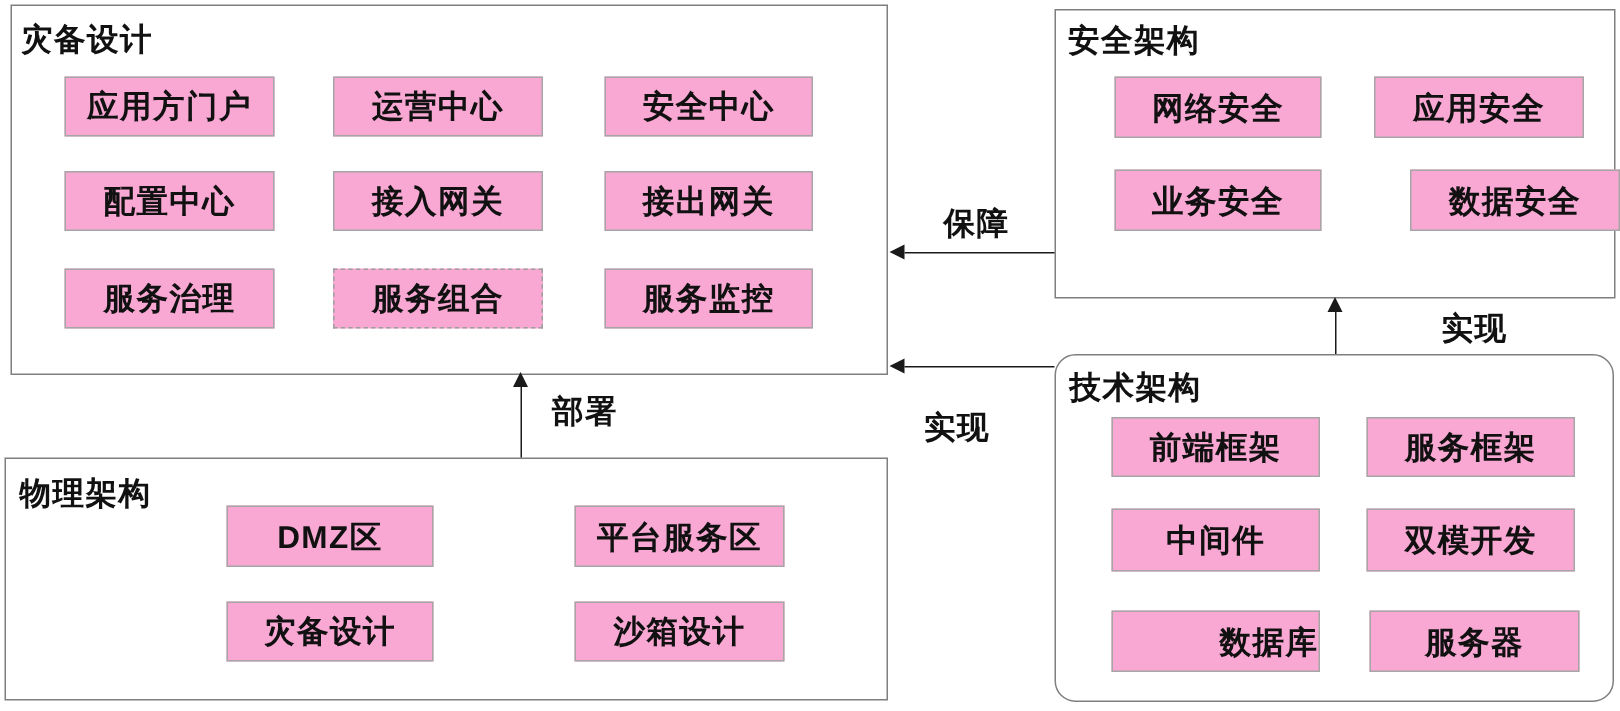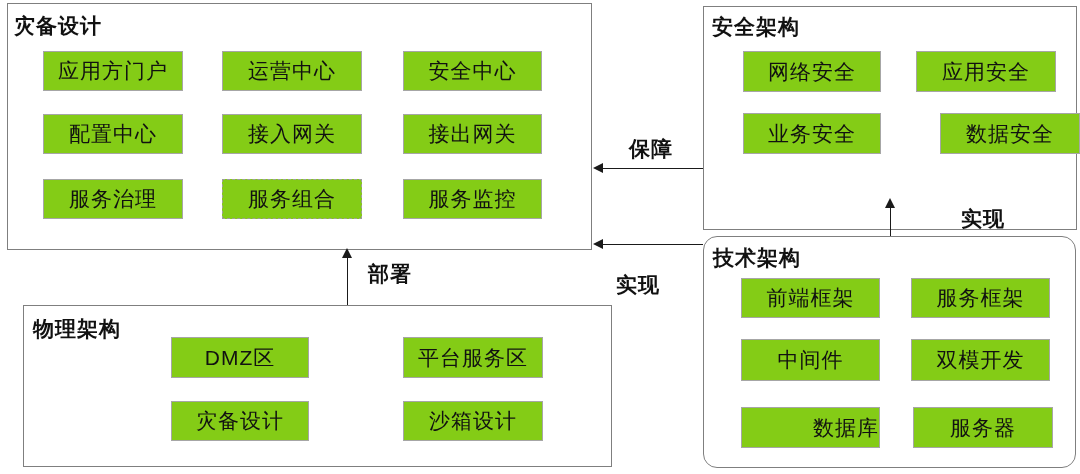--- a/index.html
+++ b/index.html
@@ -21,27 +21,27 @@
   .group-title {
     position: absolute;
     font-size: 21px;
     font-weight: bold;
     white-space: nowrap;
     letter-spacing: 1px;
   }
   .item {
     position: absolute;
     border: 1px solid #a6a6a6;
-    background: #84cc16;
+    background: #f9a8d4;
     box-sizing: border-box;
     display: flex;
     align-items: center;
     justify-content: center;
     font-size: 21px;
-    font-weight: normal;
+    font-weight: bold;
     white-space: nowrap;
     letter-spacing: 1px;
   }
   .item.dashed { border: 1px dashed #9e9e9e; }
   .hline { position: absolute; height: 1px; background: #1a1a1a; }
   .vline { position: absolute; width: 1px; background: #1a1a1a; }
   .head-left {
     position: absolute; width: 0; height: 0;
     border-top: 5px solid transparent;
     border-bottom: 5px solid transparent;
@@ -90,21 +90,21 @@
       <span>服务治理</span>
     </div>
     <div class="item dashed" style="left:214px; top:175px; width:140px; height:40px;">
       <span>服务组合</span>
     </div>
     <div class="item" style="left:395px; top:175px; width:139px; height:40px;">
       <span>服务监控</span>
     </div>
   </div>
 
-  <div class="group" style="left:703px; top:6px; width:374px; height:224px;">
+  <div class="group" style="left:703px; top:6px; width:374px; height:193px;">
     <span class="group-title" style="left:8px; top:6px;">安全架构</span>
     <div class="item" style="left:39px; top:44px; width:138px; height:41px;">
       <span>网络安全</span>
     </div>
     <div class="item" style="left:212px; top:44px; width:140px; height:41px;">
       <span>应用安全</span>
     </div>
     <div class="item" style="left:39px; top:106px; width:138px; height:41px;">
       <span>业务安全</span>
     </div>
@@ -128,21 +128,21 @@
       <span>双模开发</span>
     </div>
     <div class="item" style="left:37px; top:170px; width:139px; height:41px;justify-content:flex-end;">
       <span>数据库</span>
     </div>
     <div class="item" style="left:209px; top:170px; width:140px; height:41px;">
       <span>服务器</span>
     </div>
   </div>
 
-  <div class="group" style="left:3px; top:305px; width:589px; height:162px;margin-left:20px;">
+  <div class="group" style="left:3px; top:305px; width:589px; height:162px;">
     <span class="group-title" style="left:9px; top:9px;">物理架构</span>
     <div class="item" style="left:147px; top:31px; width:138px; height:41px;">
       <span>DMZ区</span>
     </div>
     <div class="item" style="left:379px; top:31px; width:140px; height:41px;">
       <span>平台服务区</span>
     </div>
     <div class="item" style="left:147px; top:95px; width:138px; height:40px;">
       <span>灾备设计</span>
     </div>

